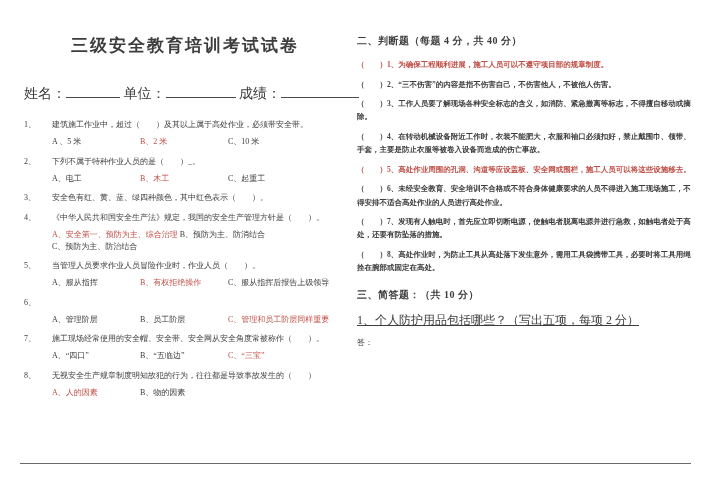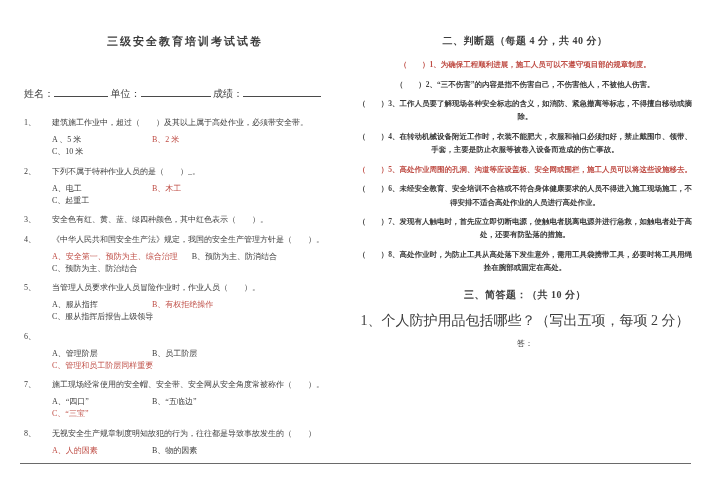--- a/index.html
+++ b/index.html
@@ -5,44 +5,44 @@
   html,body { margin:0; padding:0; }
   body {
     width:707px; height:500px;
     background:#ffffff;
     font-family:"Liberation Serif","DejaVu Serif",serif;
     color:#3d3d3d;
     position:relative;
     overflow:hidden;
   }
   .col-left  { position:absolute; left:24px;  top:34px; width:322px; }
-  .col-right { position:absolute; left:357px; top:34px; width:336px;text-align:center; }
+  .col-right { position:absolute; left:357px; top:34px; width:336px; }
 
   .title {
-    font-size:11px; font-weight:bold; text-align:center;
-    letter-spacing:2px; margin:0 0 37px 0;
+    font-size:17px; font-weight:bold; text-align:center;
+    letter-spacing:2px; margin:0 0 28px 0;
   }
-  .meta-row { font-size:10px; margin:0 0 16px 0; white-space:nowrap; }
+  .meta-row { font-size:14px; margin:0 0 16px 0; white-space:nowrap; }
   .blank { display:inline-block; border-bottom:1px solid #4a4a4a; height:10px; vertical-align:baseline; }
   .blank-name  { width:54px; }
   .blank-unit  { width:70px; }
   .blank-score { width:78px; }
 
   .sec-heading { font-size:10px; font-weight:bold; margin:0 0 10px 0; letter-spacing:0.5px; }
 
   .question { font-size:8px; margin-bottom:7.5px; line-height:1.5; }
   .q-line { display:flex; }
   .q-num  { flex:none; width:28px; }
   .opts   { display:flex; flex-wrap:wrap; margin:5px 0 0 28px; }
-  .opt    { min-width:86px; padding-right:14px; white-space:nowrap; }
+  .opt    { min-width:86px; padding-right:2px; white-space:nowrap; }
 
   .judge-item { font-size:7.5px; line-height:1.75; margin-bottom:6.5px;font-weight:bold; }
 
   .sec3 { margin-top:14px; }
-  .sec3-q { font-size:14px; margin:4px 0 8px 0; }
+  .sec3-q { font-size:12px; margin:4px 0 8px 0;text-decoration:underline; }
   .answer-label { font-size:8px; }
 
   .red { color:#bf4d45; }
 
   .divider {
     position:absolute; left:20px; right:16px; top:463px;
     border-top:1.5px solid #6a6a6a;
   }
 </style>
 </head>

